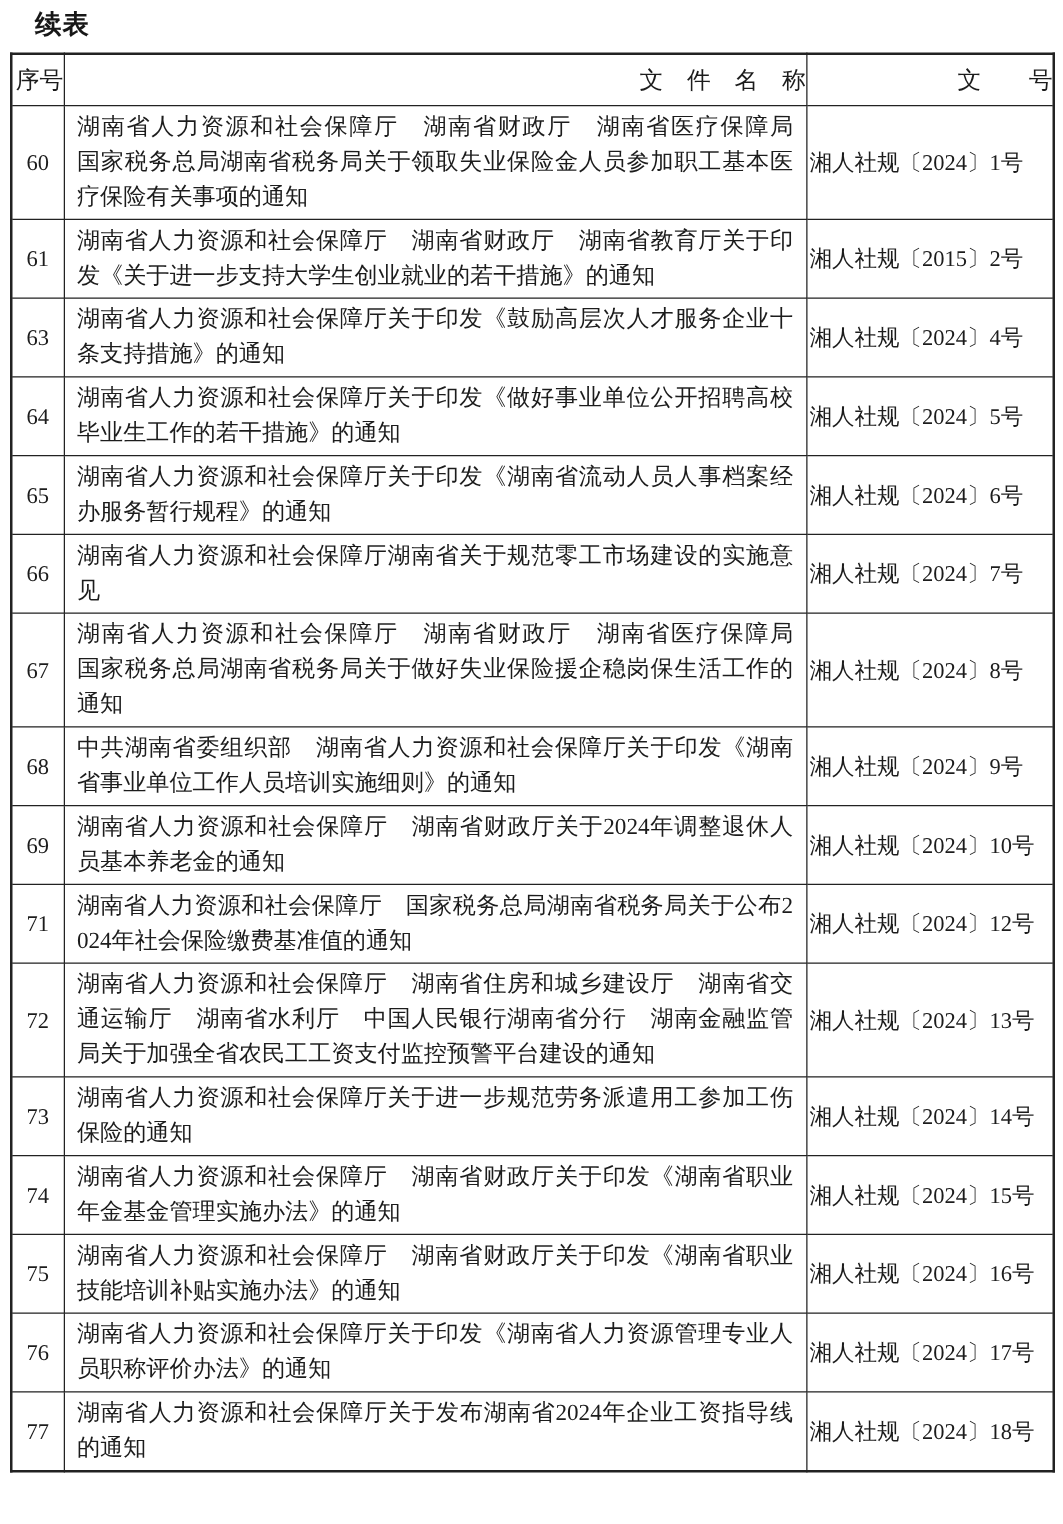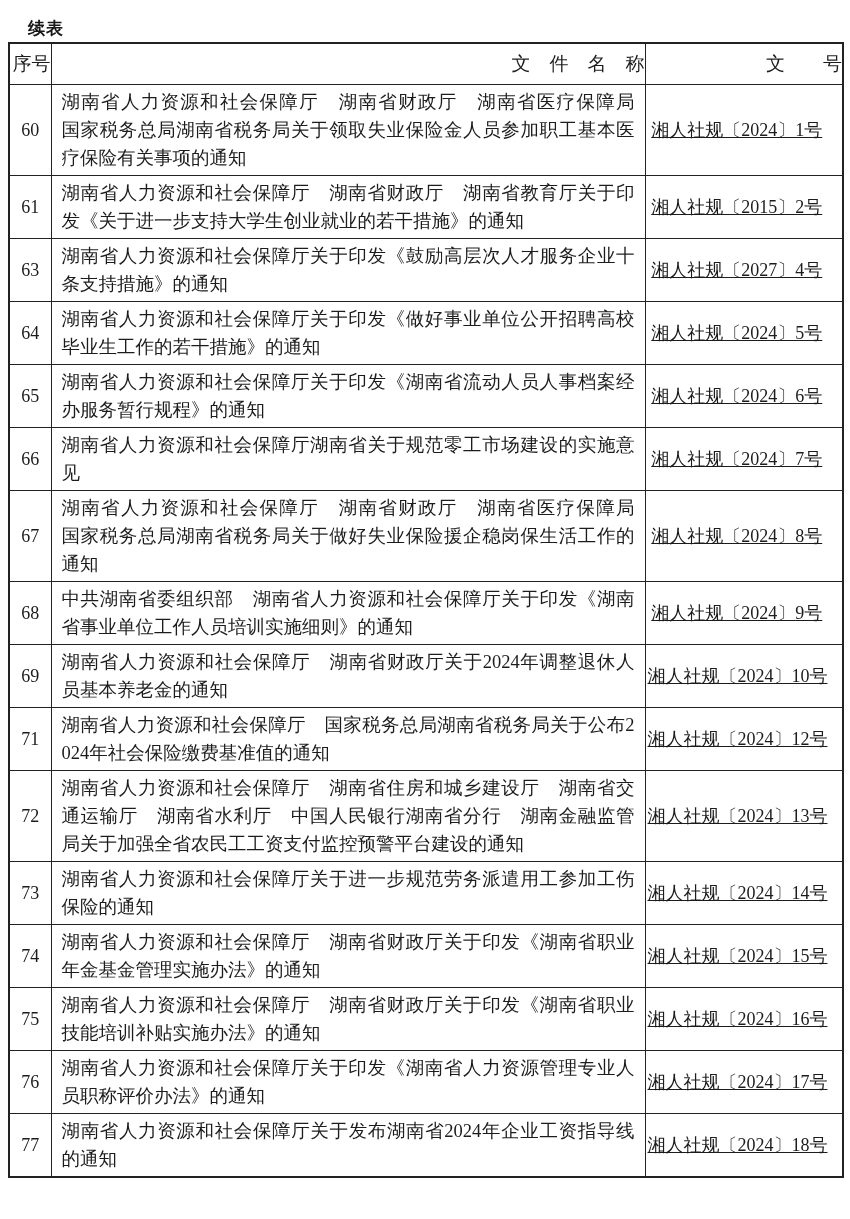--- a/index.html
+++ b/index.html
@@ -14,24 +14,23 @@
     position: relative;
     font-family: "Liberation Serif", "DejaVu Serif", serif;
     color: #1c1c1c;
   }
   .continued-label {
     position: absolute;
     left: 28px;
     top: 5px;
     font-family: "DejaVu Sans", "Liberation Sans", sans-serif;
     font-weight: bold;
-    font-size: 17px;
+    font-size: 21px;
     letter-spacing: 1px;
     color: #171717;
-    margin-top: 12px;
   }
   table.doc-table {
     position: absolute;
     left: 8px;
     top: 42px;
     width: 834px;
     border-collapse: collapse;
     table-layout: fixed;
     border: 2px solid #222222;
   }
@@ -60,26 +59,25 @@
     font-size: 18px;
   }
   .doc-table td.cell-name {
     text-align: justify;
     text-justify: inter-character;
     padding-left: 10px;
     padding-right: 10px;
     word-break: break-all;
   }
   .doc-table td.cell-number {
-    text-align: center;
+    text-align: left;
     font-size: 18px;
     white-space: nowrap;
     padding-left: 2px;
     padding-right: 16px;
-    text-decoration: underline;
   }
   .doc-table tbody tr { min-height: 40px; }
 </style>
 </head>
 <body>
 
 <div class="continued-label">续表</div>
 
 <table class="doc-table">
   <colgroup>
@@ -104,21 +102,21 @@
   <tr>
     <td class="cell-index">61</td>
     <td class="cell-name">湖南省人力资源和社会保障厅　湖南省财政厅　湖南省教育厅关于印发《关于进一步支持大学生创业就业的若干措施》的通知</td>
     <td class="cell-number">湘人社规〔2015〕2号</td>
   </tr>
 
 
   <tr>
     <td class="cell-index">63</td>
     <td class="cell-name">湖南省人力资源和社会保障厅关于印发《鼓励高层次人才服务企业十条支持措施》的通知</td>
-    <td class="cell-number">湘人社规〔2027〕4号</td>
+    <td class="cell-number">湘人社规〔2024〕4号</td>
   </tr>
 
   <tr>
     <td class="cell-index">64</td>
     <td class="cell-name">湖南省人力资源和社会保障厅关于印发《做好事业单位公开招聘高校毕业生工作的若干措施》的通知</td>
     <td class="cell-number">湘人社规〔2024〕5号</td>
   </tr>
 
   <tr>
     <td class="cell-index">65</td>

